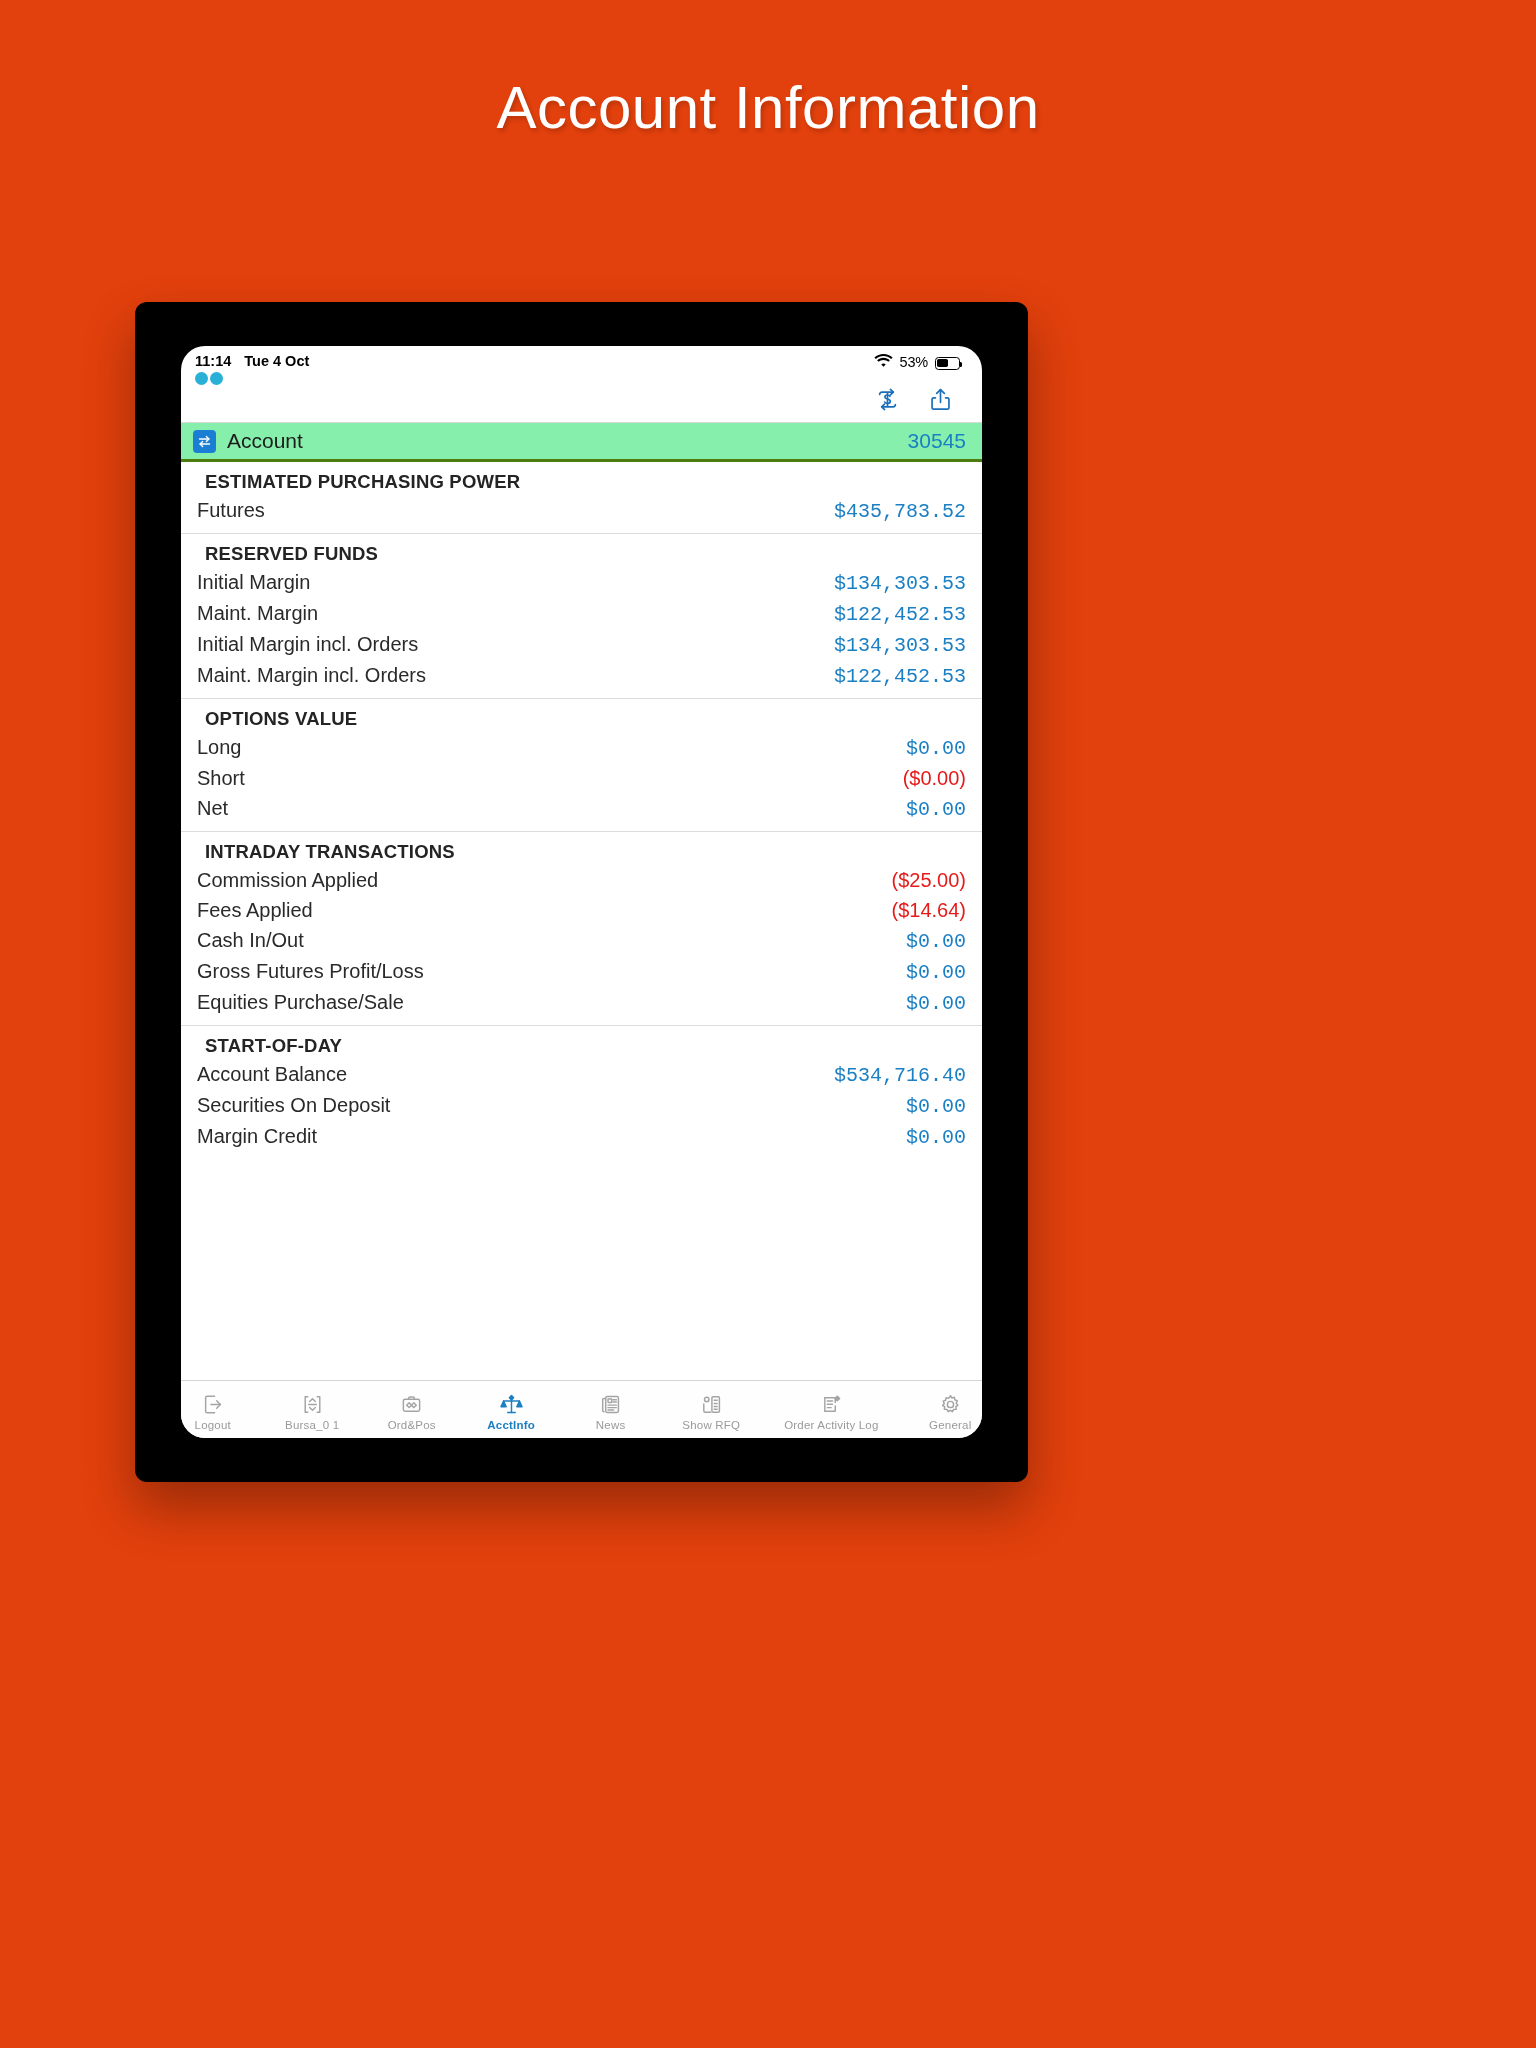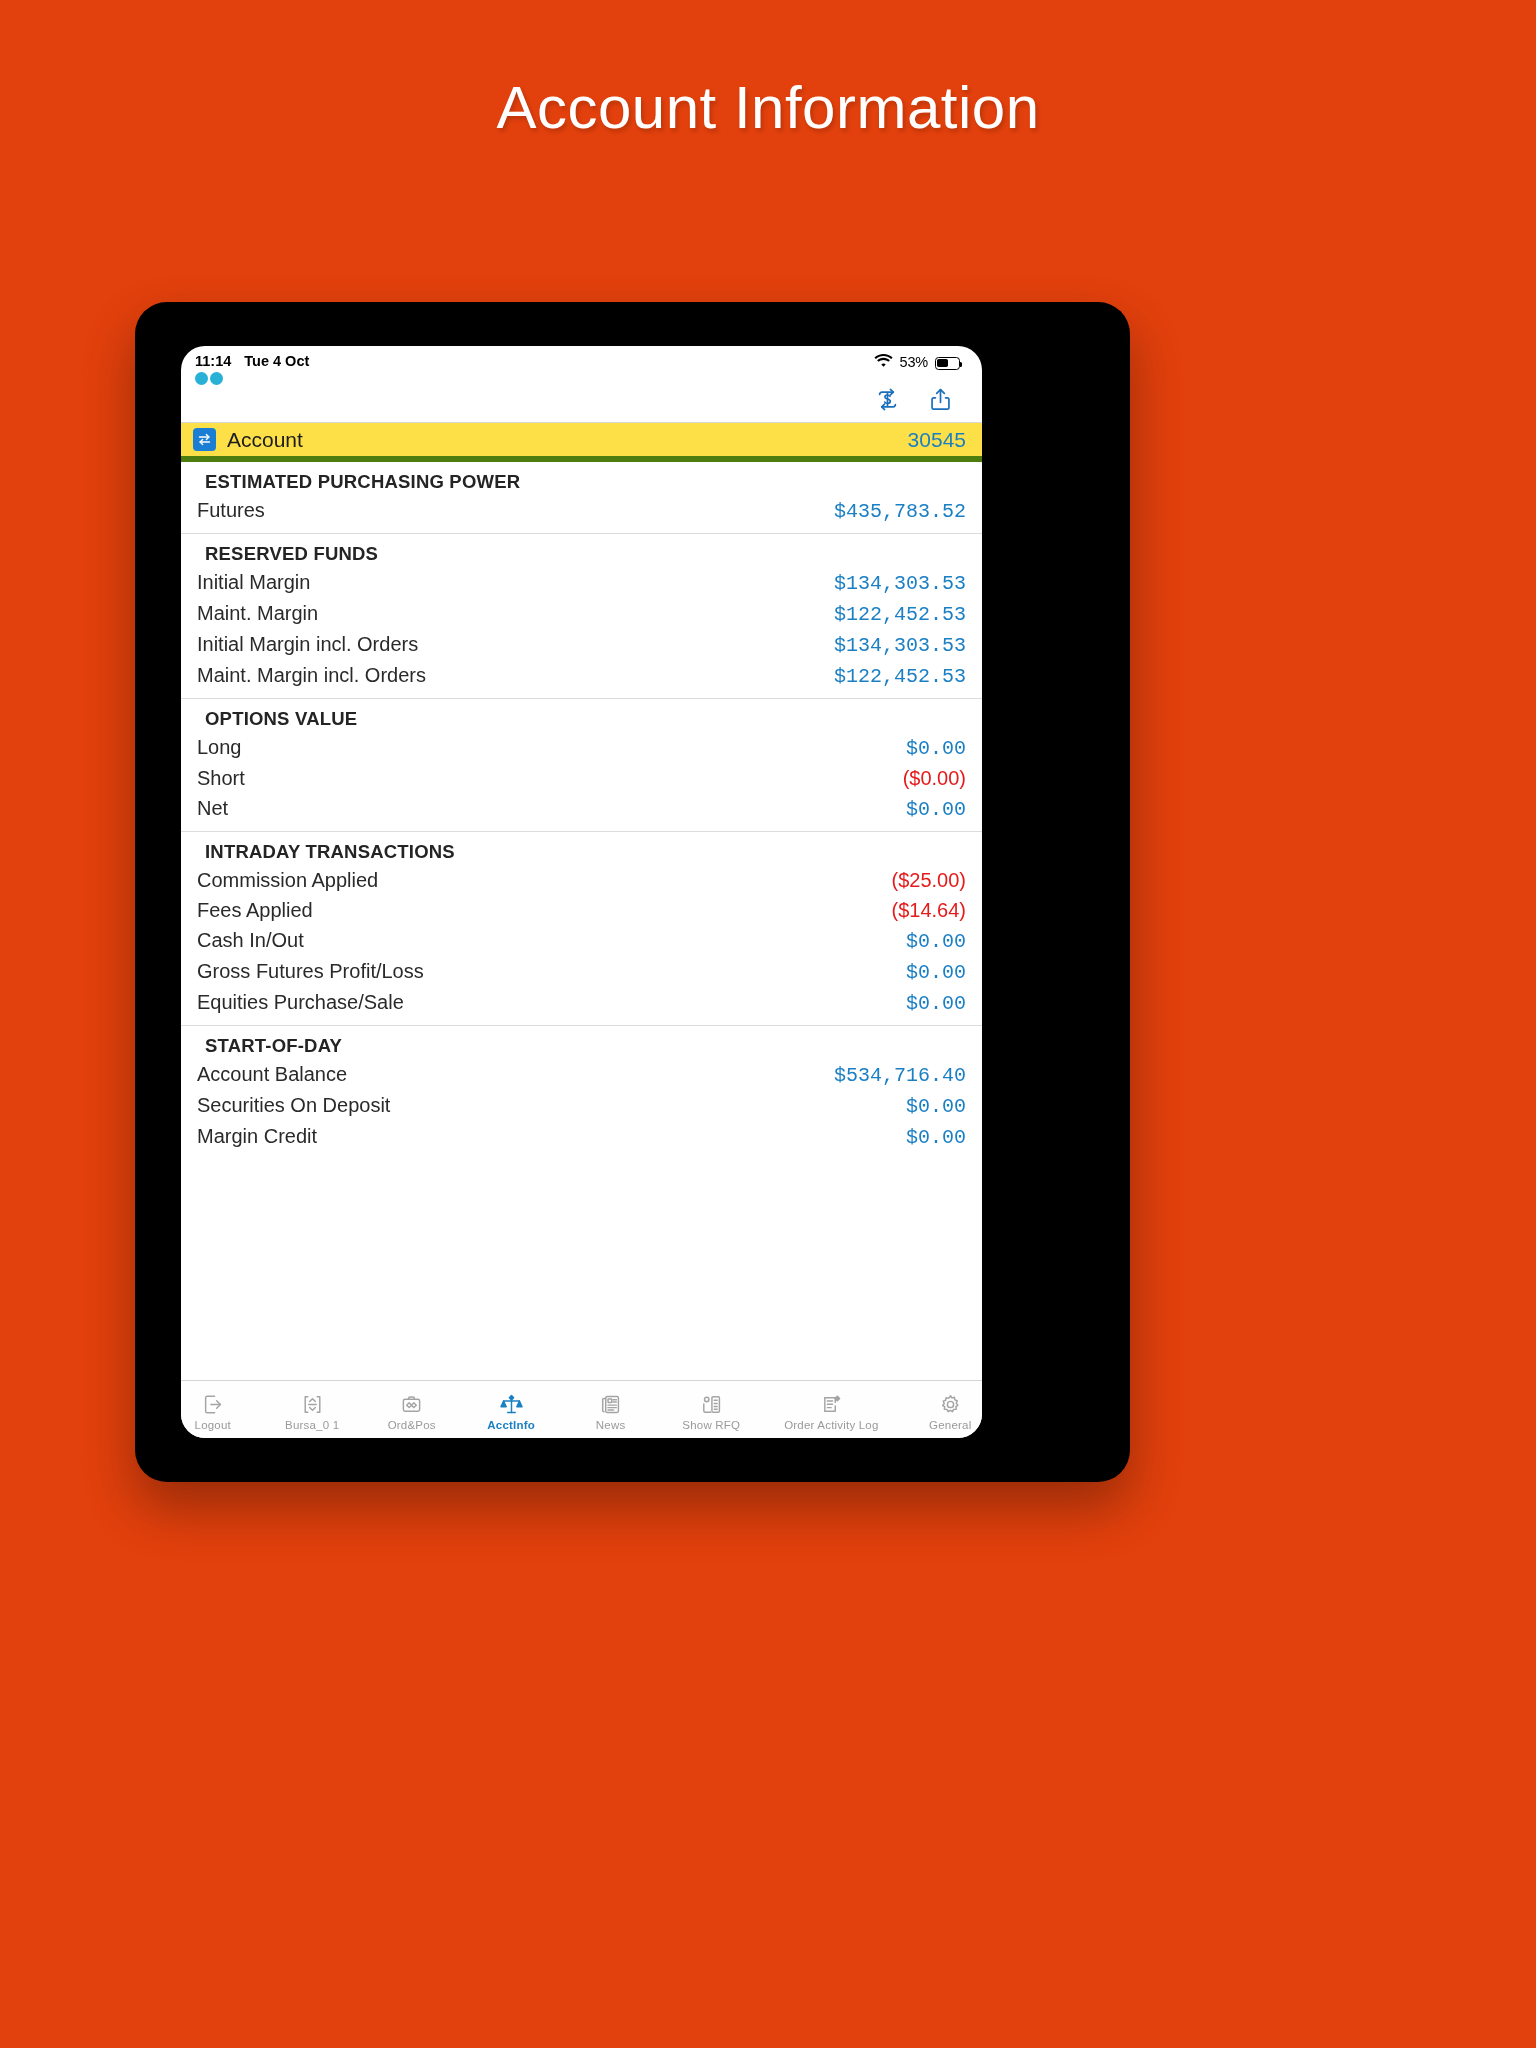--- a/index.html
+++ b/index.html
@@ -30,23 +30,23 @@
     font-weight:300;
     line-height:1.42;
     margin-top:14px;
     text-shadow:2px 3px 4px rgba(0,0,0,0.18);
   }
 
   
   .device {
     position:absolute;
     left:135px; top:302px;
-    width:995px; height:1180px;
+    width:893px; height:1180px;
     background:#000000;
-    border-radius:32px;
+    border-radius:12px;
     box-shadow:0 26px 52px rgba(0,0,0,0.32);
   }
   .screen {
     position:absolute;
     left:46px; top:44px;
     width:801px; height:1092px;
     background:#ffffff;
     border-radius:24px;
     overflow:hidden;
     display:flex; flex-direction:column;
@@ -97,22 +97,22 @@
     background:#fff;
   }
   .tb-icon { cursor:pointer; line-height:0; }
 
   
   .acct-row {
     flex:0 0 40px;
     display:flex; align-items:center;
     padding:0 16px 0 12px;
     border-top:1px solid #d8d8d8;
-    border-bottom:6px solid #4d7c0f;
-    background:#fde047;
+    border-bottom:3px solid #4d7c0f;
+    background:#86efac;
   }
   .acct-badge {
     width:23px; height:23px; border-radius:4px;
     background:#1a7fd4; flex:0 0 23px;
     display:flex; align-items:center; justify-content:center;
     margin-right:11px;
   }
   .acct-label { font-size:21px; color:#1c1c1c; font-weight:400; }
   .acct-value { margin-left:auto; font-size:21px; color:#1b7fc4; font-weight:400; }
 

